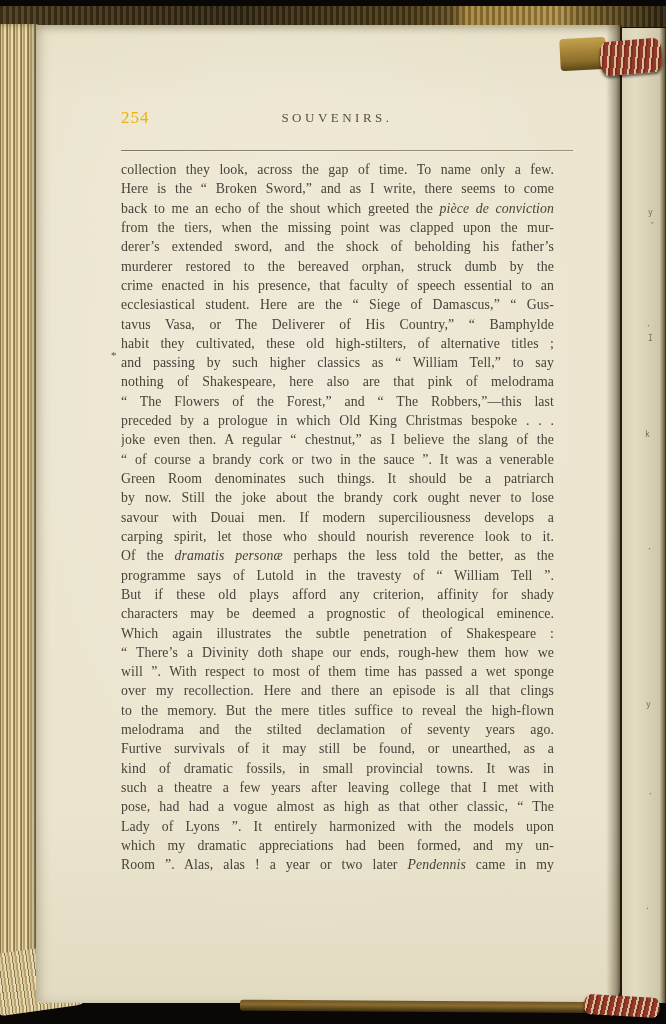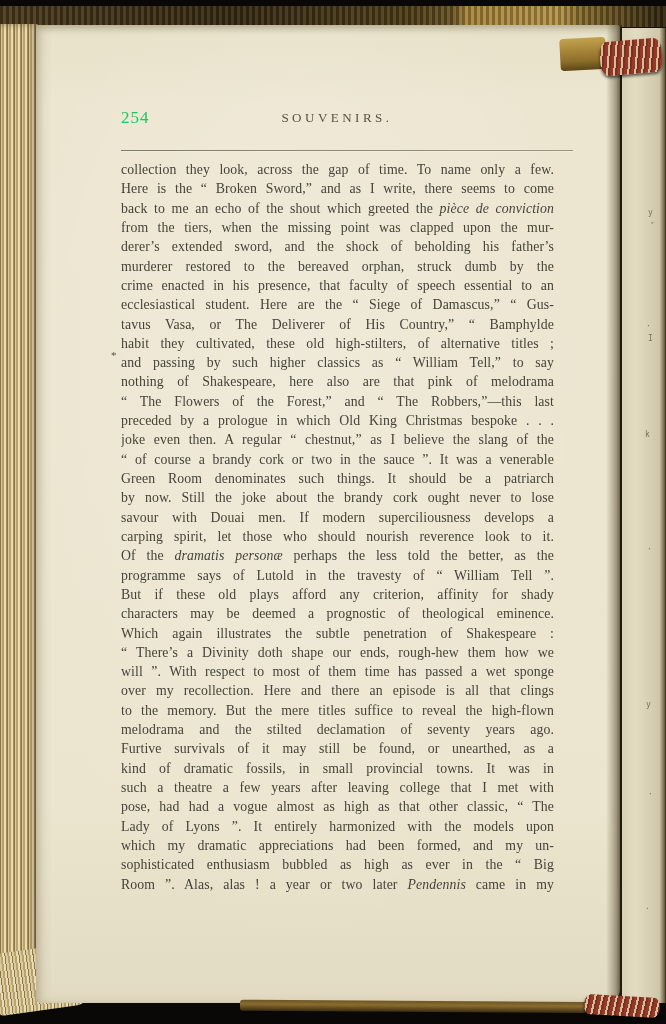--- a/index.html
+++ b/index.html
@@ -63,21 +63,21 @@
     transform:rotate(.4deg);
     background:linear-gradient(180deg,#6d5526 0%,#8a6c2e 40%,#3a2c11 100%);
     border-radius:3px;
   }
   
   .running-head{
     position:absolute;left:121px;top:108px;width:432px;height:22px;
     color:#514e3e;
   }
   .folio{
-    position:absolute;left:0;top:0;font-size:17px;letter-spacing:1px;color:#22c55e;
+    position:absolute;left:0;top:0;font-size:17px;letter-spacing:1px;color:#eab308;
   }
   .head-title{
     position:absolute;left:0;right:0;top:2px;text-align:center;
     font-size:13px;letter-spacing:3.5px;color:#56523f;
   }
   .head-rule{
     position:absolute;left:121px;top:150px;width:452px;height:1px;
     background:linear-gradient(90deg,#7e7964 0%,#918b74 50%,#9a947c 100%);
     box-shadow:0 1px 0 rgba(255,255,255,.25);
   }
@@ -145,21 +145,20 @@
     <div class="line"><span>will ”.  With respect to most of them time has passed a wet sponge</span></div>
     <div class="line"><span>over my recollection.  Here and there an episode is all that clings</span></div>
     <div class="line"><span>to the memory.  But the mere titles suffice to reveal the high-flown</span></div>
     <div class="line"><span>melodrama and the stilted declamation of seventy years ago.</span></div>
     <div class="line"><span>Furtive survivals of it may still be found, or unearthed, as a</span></div>
     <div class="line"><span>kind of dramatic fossils, in small provincial towns.  It was in</span></div>
     <div class="line"><span>such a theatre a few years after leaving college that I met with</span></div>
     <div class="line"><span>pose, had had a vogue almost as high as that other classic, “ The</span></div>
     <div class="line"><span>Lady of Lyons ”.  It entirely harmonized with the models upon</span></div>
     <div class="line"><span>which my dramatic appreciations had been formed, and my un-</span></div>
-    <div class="line"><span>sophisticated enthusiasm bubbled as high as ever in the “ Big</span></div>
     <div class="line"><span>Room ”.  Alas, alas ! a year or two later </span><i>Pendennis</i><span> came in my</span></div>
   </div>
 
 <span class="margin-asterisk">*</span>
 
 <div class="gutter-shadow"></div>
 <div class="next-page-strip"></div>
 <div class="headband-gold"></div>
 <div class="headband top"></div>
 <div class="cover-edge-bottom"></div>

